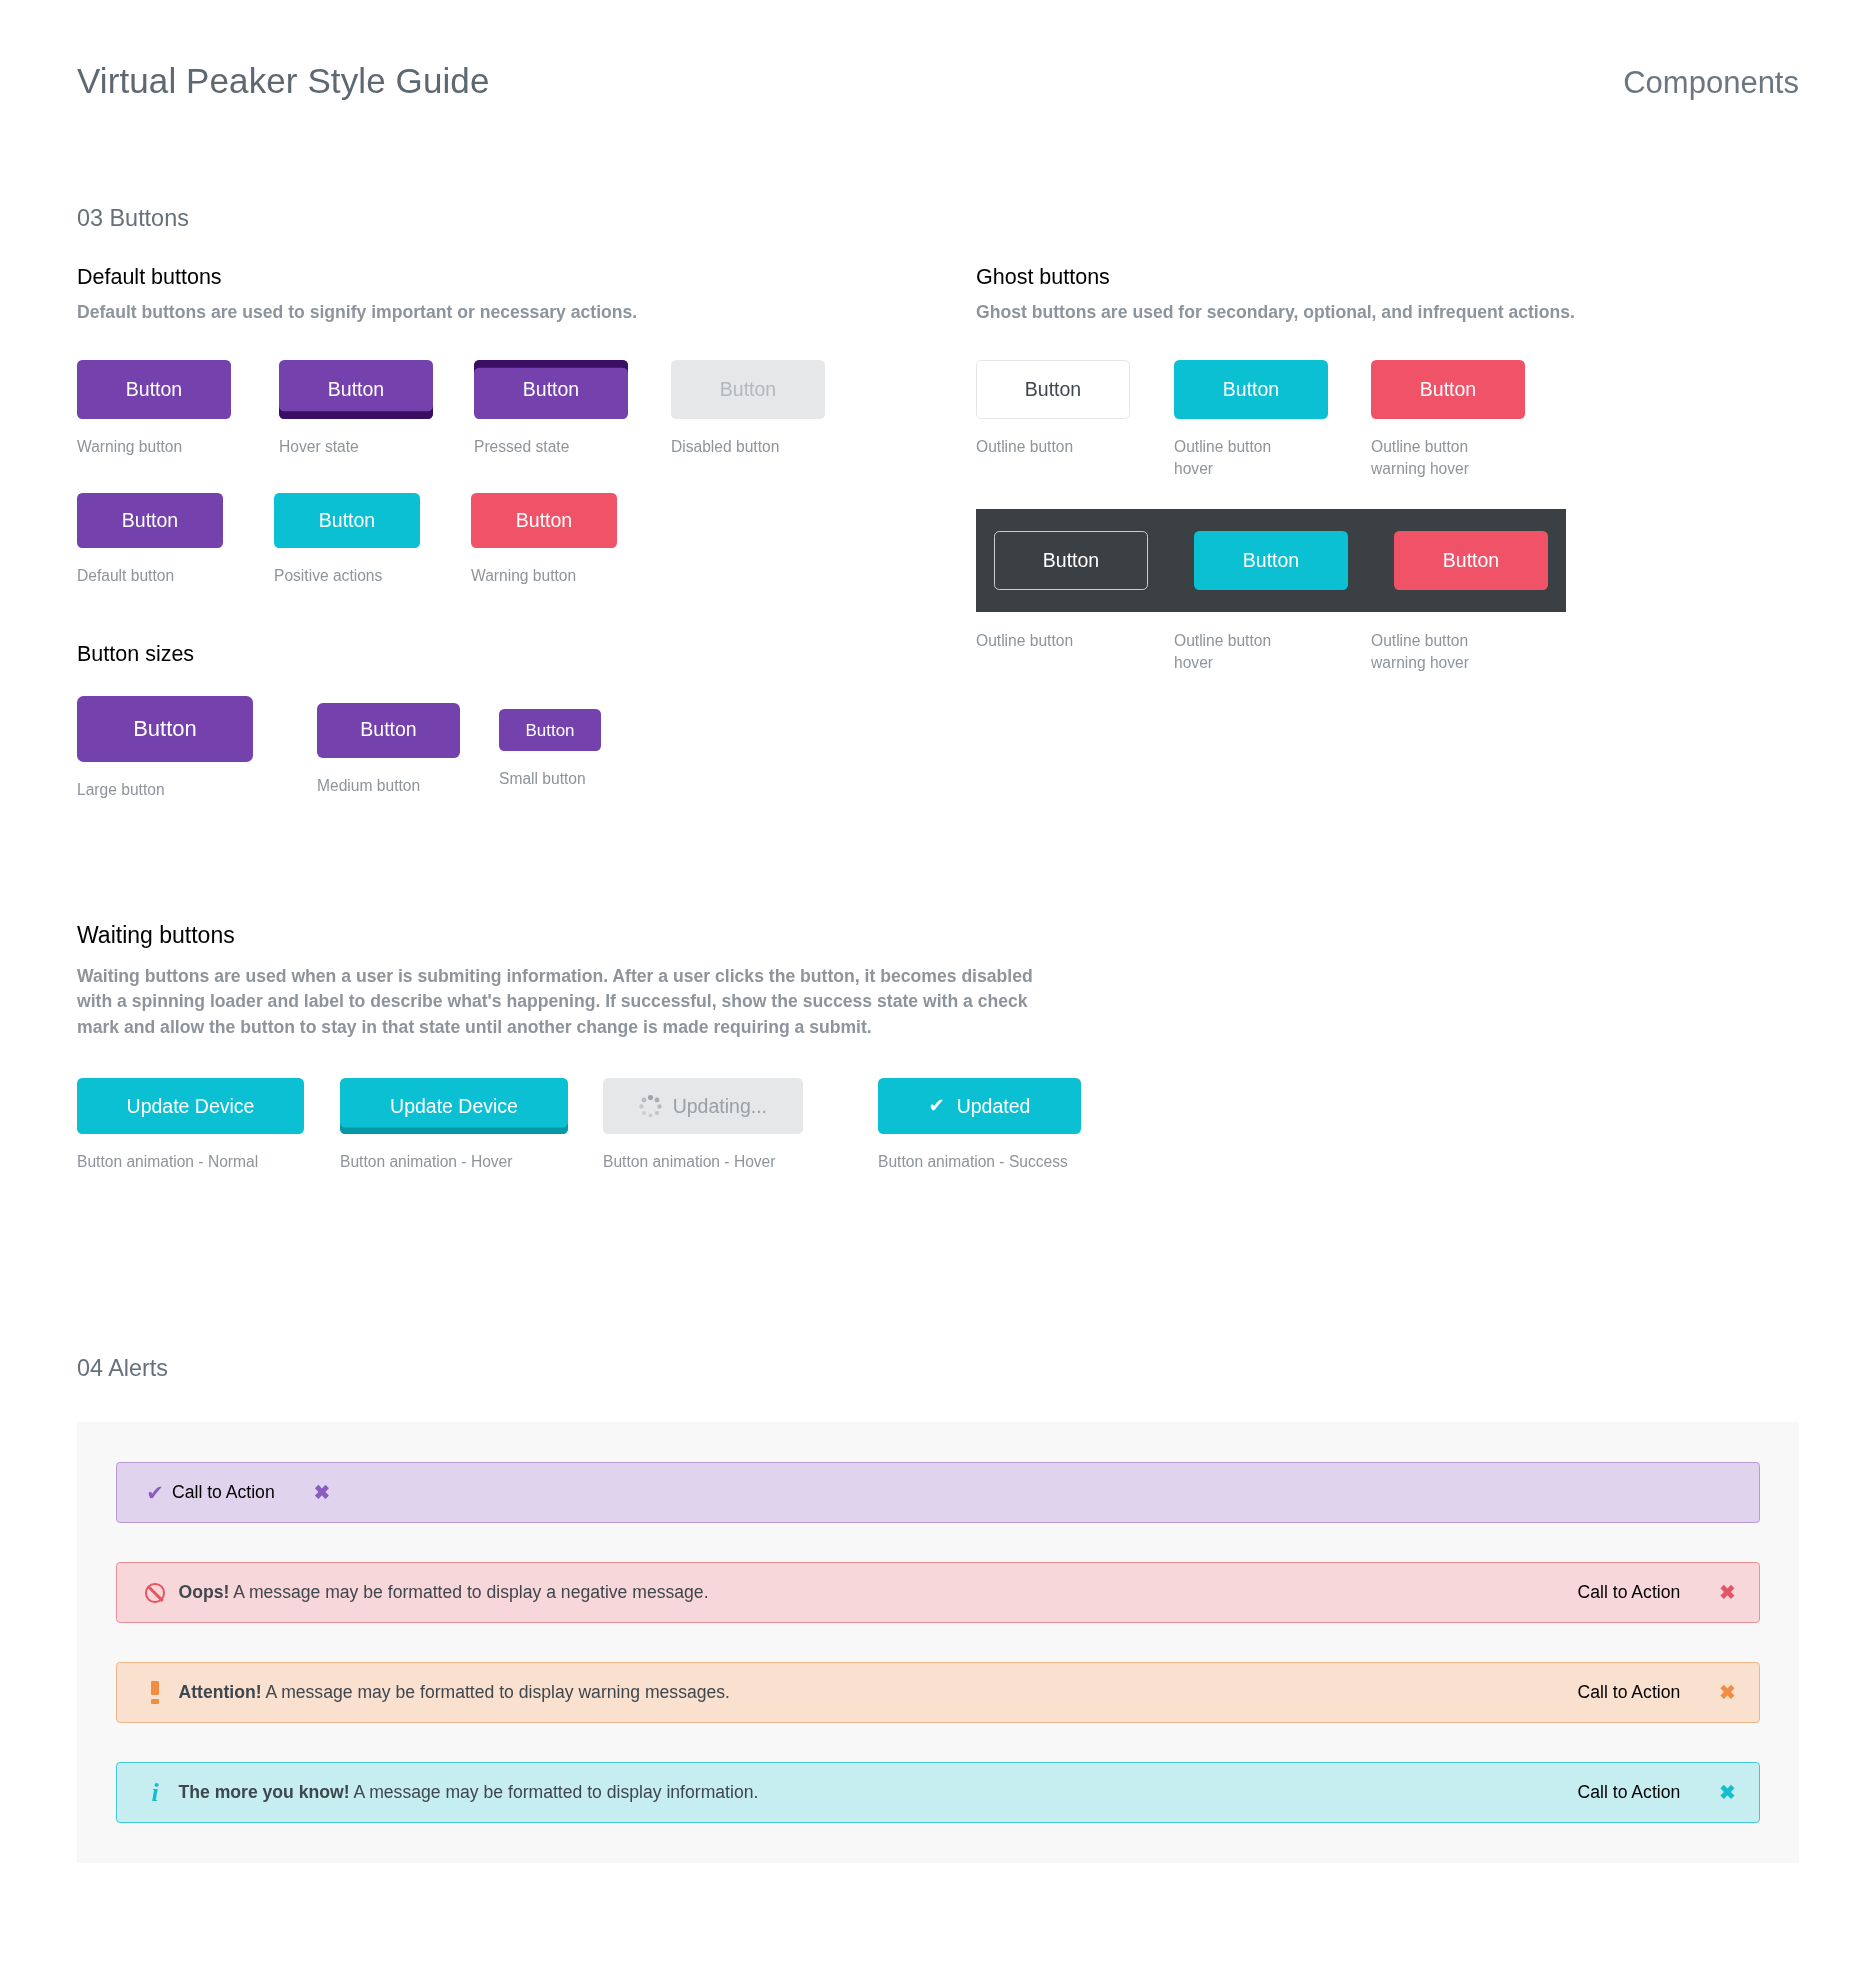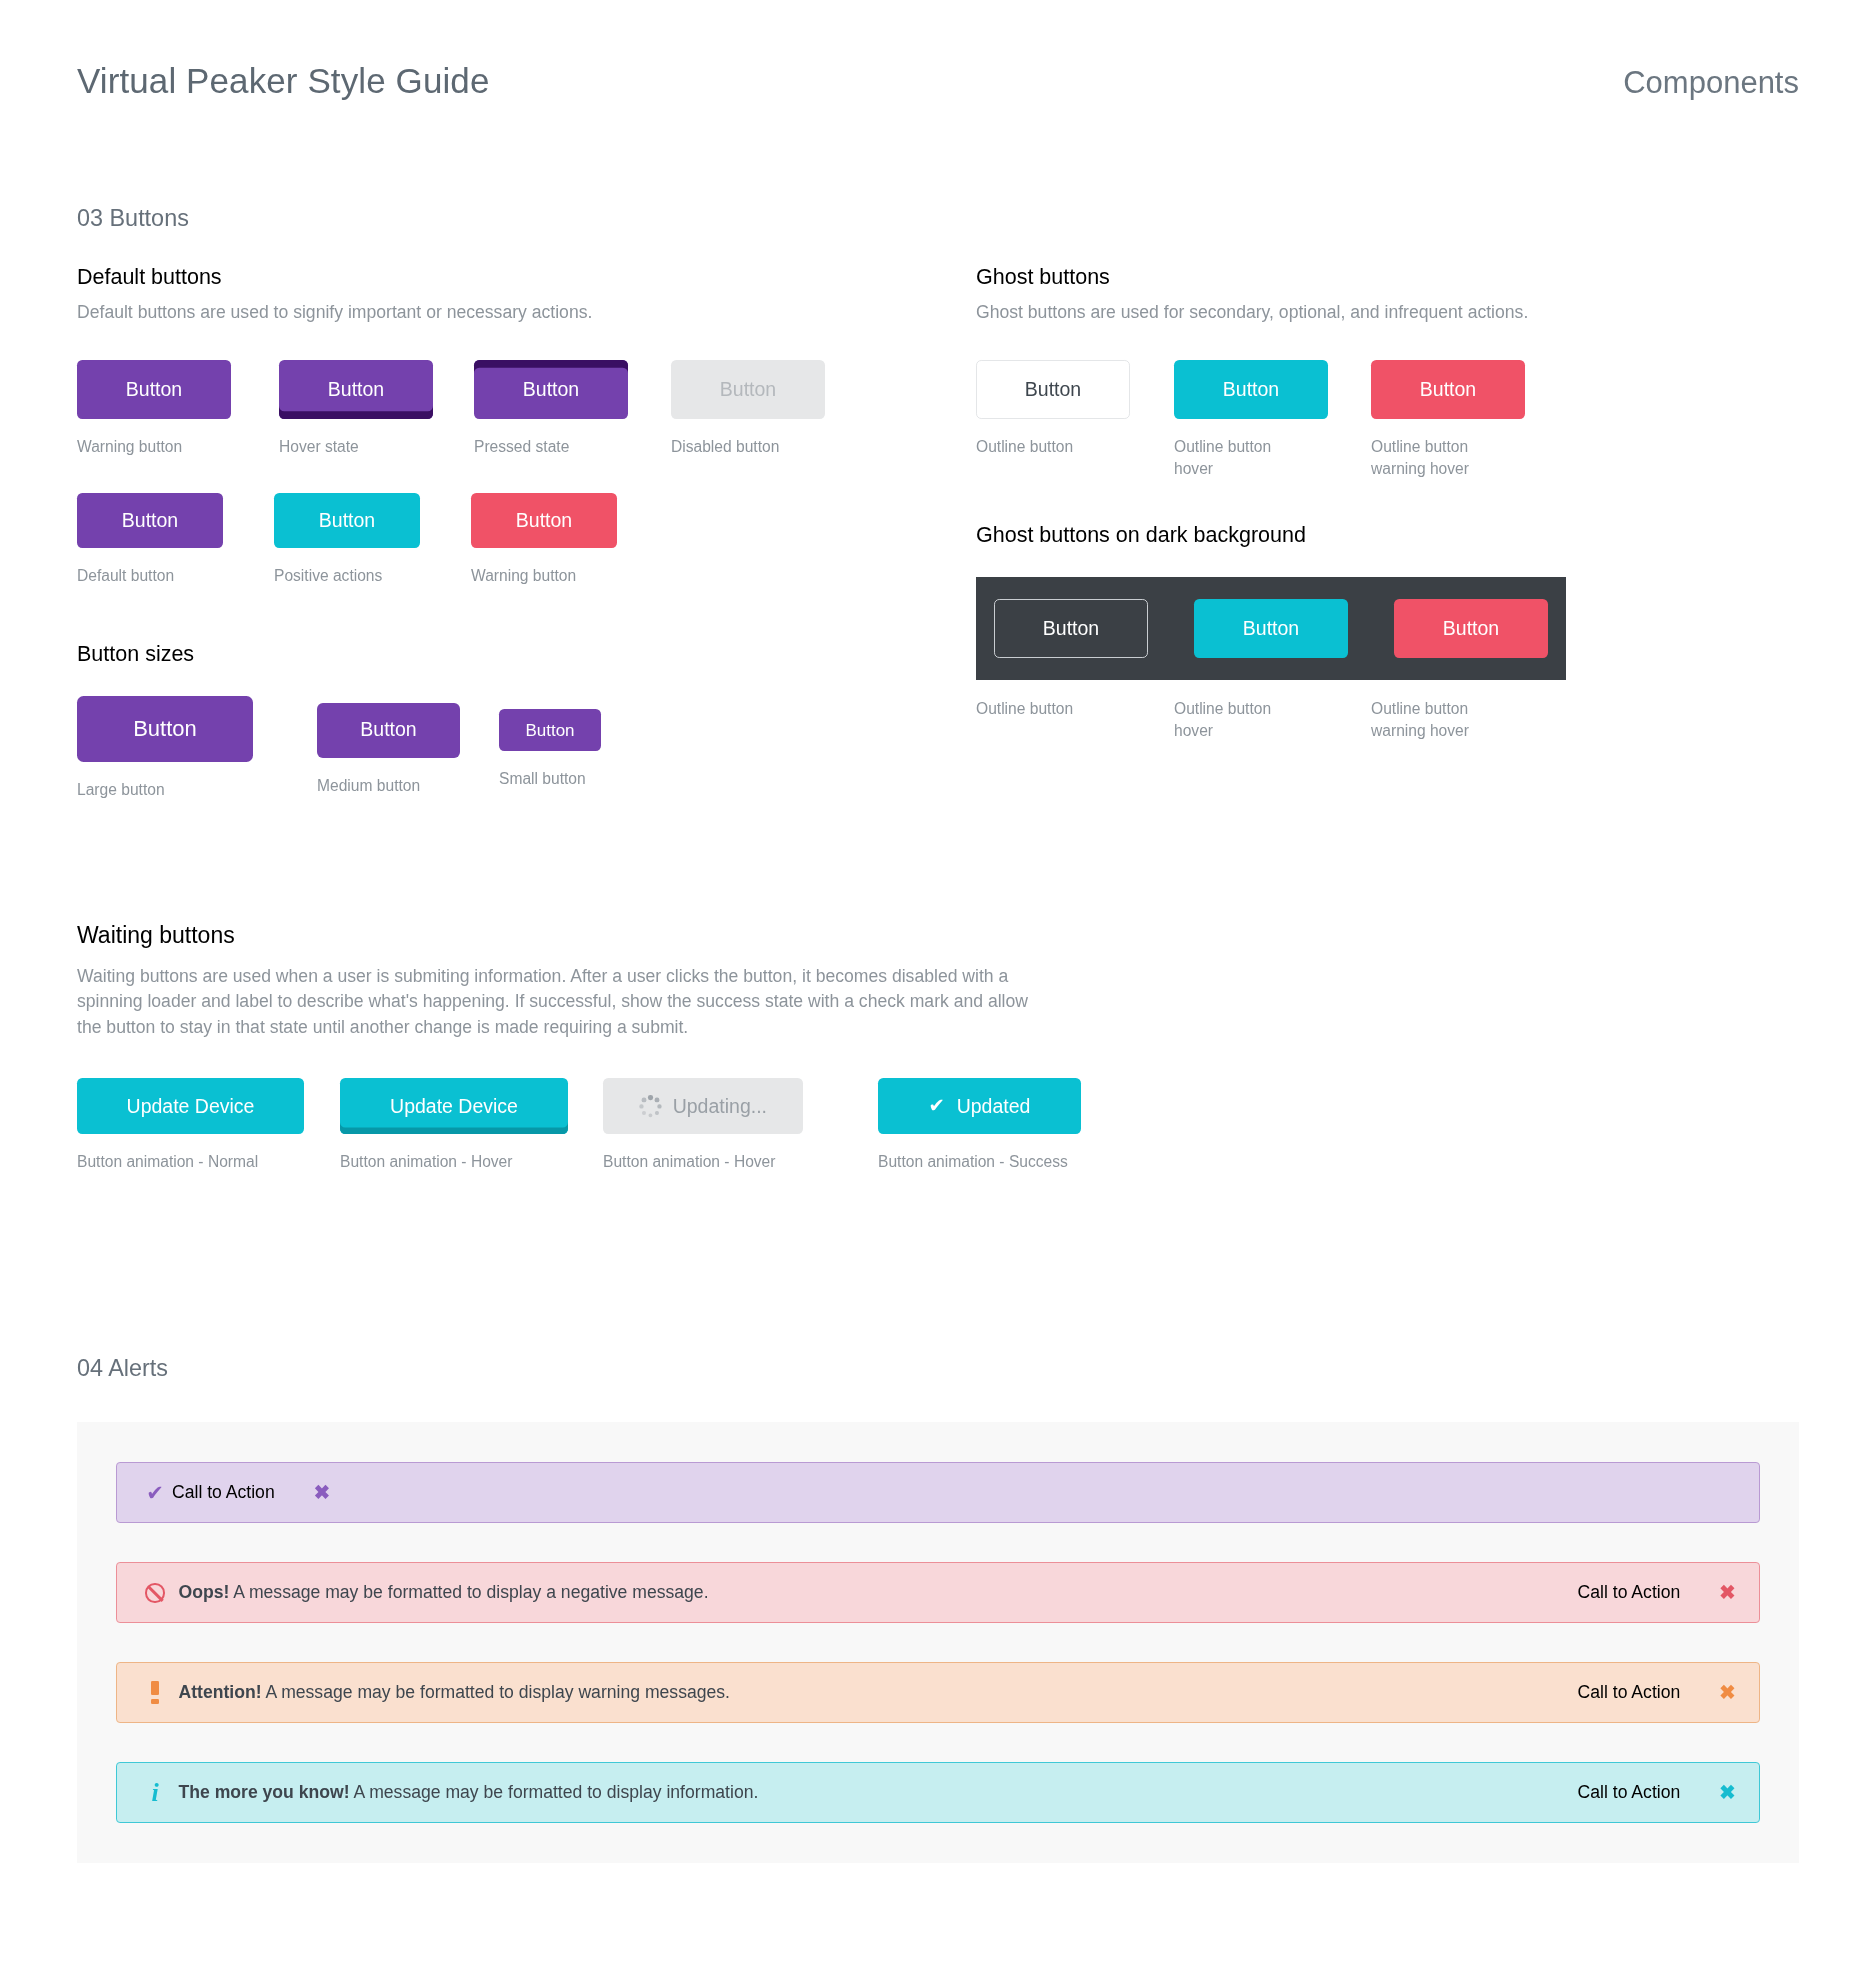--- a/index.html
+++ b/index.html
@@ -48,21 +48,21 @@
   }
   .sub-heading {
     font-size: 21.5px;
     color: #000000;
     font-weight: 400;
     margin: 0;
   }
   .sub-desc {
     font-size: 17.6px;
     color: #8d949b;
-    font-weight: 400;
+    font-weight: 700;
     margin: 0;
     line-height: 1.45;
   }
   .caption {
     font-size: 15.6px;
     color: #8d949b;
     font-weight: 400;
     line-height: 1.42;
   }
 
@@ -336,21 +336,20 @@
           <div class="btn-cell" style="width:197px;">
             <button class="btn btn-positive size-default">Button</button>
             <span class="caption" style="max-width:130px;">Outline button hover</span>
           </div>
           <div class="btn-cell">
             <button class="btn btn-warning size-default">Button</button>
             <span class="caption" style="max-width:137px;">Outline button warning hover</span>
           </div>
         </div>
 
-        <div class="sub-heading" style="margin-top:43px;">Ghost buttons on dark background</div>
 
         <div class="dark-panel">
           <div>
             <button class="btn btn-ghost-dark size-default">Button</button>
           </div>
           <div>
             <button class="btn btn-positive size-default">Button</button>
           </div>
           <div>
             <button class="btn btn-warning size-default">Button</button>

